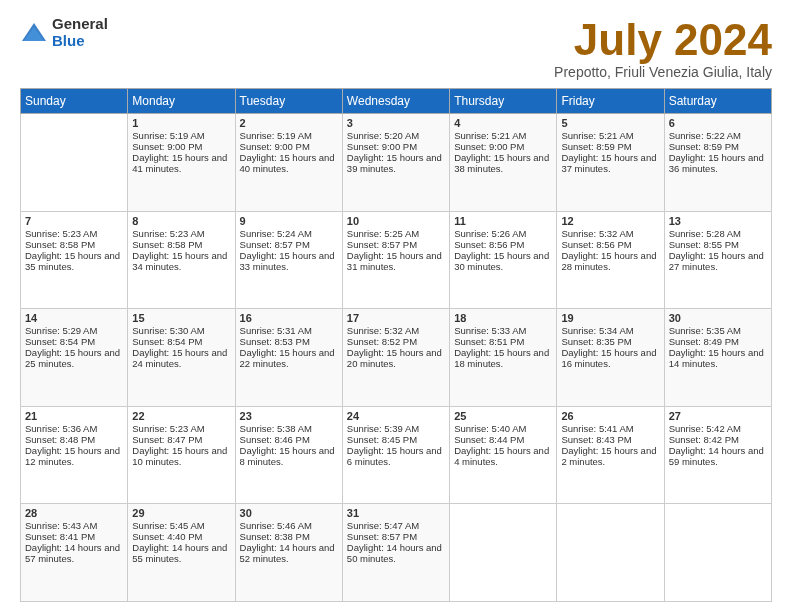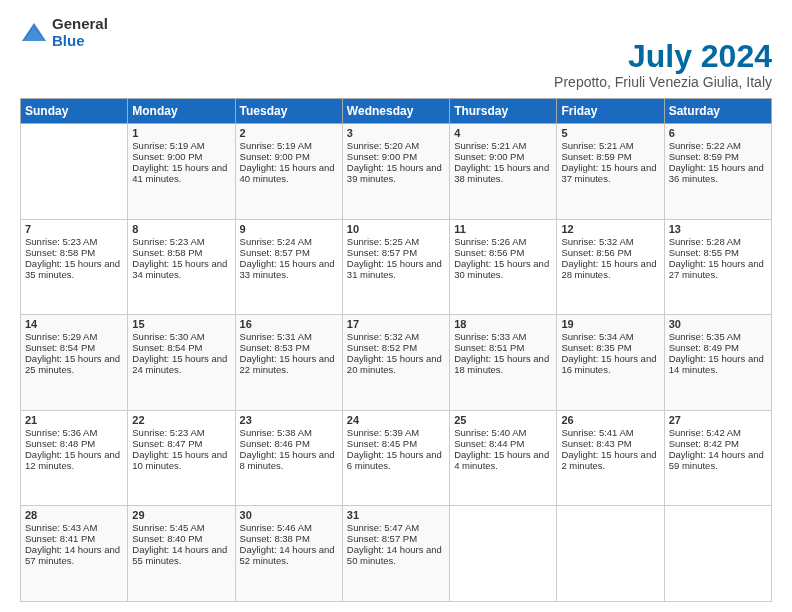--- a/index.html
+++ b/index.html
@@ -44,40 +44,39 @@
       color: #1a6abf;
     }
     .logo-icon {
       width: 28px;
       height: 28px;
     }
     .title-block {
       text-align: right;
     }
     .main-title {
-      font-size: 32px;
+      font-size: 44px;
       font-weight: bold;
-      color: #0369a1;
+      color: #a16207;
       line-height: 1.1;
-      margin-top: 23px;
     }
     .subtitle {
       font-size: 14px;
       color: #555;
     }
     table {
       width: 100%;
       border-collapse: collapse;
       flex: 1;
     }
     thead tr th {
       background-color: #1a6abf;
       color: #fff;
       font-size: 12px;
-      font-weight: bold;
+      font-weight: normal;
       padding: 5px 4px;
       border: 1px solid #aaa;
       text-align: left;
     }
     tbody tr td {
       border: 1px solid #ccc;
       padding: 3px 4px;
       vertical-align: top;
       font-size: 9.5px;
       color: #333;
@@ -166,21 +165,21 @@
           <td><span class="day-number">21</span><span>Sunrise: 5:36 AM</span><br><span>Sunset: 8:48 PM</span><br><span>Daylight: 15 hours and 12 minutes.</span></td>
           <td><span class="day-number">22</span><span>Sunrise: 5:23 AM</span><br><span>Sunset: 8:47 PM</span><br><span>Daylight: 15 hours and 10 minutes.</span></td>
           <td><span class="day-number">23</span><span>Sunrise: 5:38 AM</span><br><span>Sunset: 8:46 PM</span><br><span>Daylight: 15 hours and 8 minutes.</span></td>
           <td><span class="day-number">24</span><span>Sunrise: 5:39 AM</span><br><span>Sunset: 8:45 PM</span><br><span>Daylight: 15 hours and 6 minutes.</span></td>
           <td><span class="day-number">25</span><span>Sunrise: 5:40 AM</span><br><span>Sunset: 8:44 PM</span><br><span>Daylight: 15 hours and 4 minutes.</span></td>
           <td><span class="day-number">26</span><span>Sunrise: 5:41 AM</span><br><span>Sunset: 8:43 PM</span><br><span>Daylight: 15 hours and 2 minutes.</span></td>
           <td><span class="day-number">27</span><span>Sunrise: 5:42 AM</span><br><span>Sunset: 8:42 PM</span><br><span>Daylight: 14 hours and 59 minutes.</span></td>
         </tr>
         <tr>
           <td><span class="day-number">28</span><span>Sunrise: 5:43 AM</span><br><span>Sunset: 8:41 PM</span><br><span>Daylight: 14 hours and 57 minutes.</span></td>
-          <td><span class="day-number">29</span><span>Sunrise: 5:45 AM</span><br><span>Sunset: 8:40 PM</span><br><span>Daylight: 14 hours and 55 minutes.</span></td>
+          <td><span class="day-number">29</span><span>Sunrise: 5:45 AM</span><br><span>Sunset: 4:40 PM</span><br><span>Daylight: 14 hours and 55 minutes.</span></td>
           <td><span class="day-number">30</span><span>Sunrise: 5:46 AM</span><br><span>Sunset: 8:38 PM</span><br><span>Daylight: 14 hours and 52 minutes.</span></td>
           <td><span class="day-number">31</span><span>Sunrise: 5:47 AM</span><br><span>Sunset: 8:57 PM</span><br><span>Daylight: 14 hours and 50 minutes.</span></td>
           <td class="empty-cell" style="background: rgb(255, 255, 255);"></td>
           <td class="empty-cell" style="background: rgb(255, 255, 255);"></td>
           <td class="empty-cell" style="background: rgb(255, 255, 255);"></td>
         </tr>
       </tbody>
   </table>
 </div>
 

